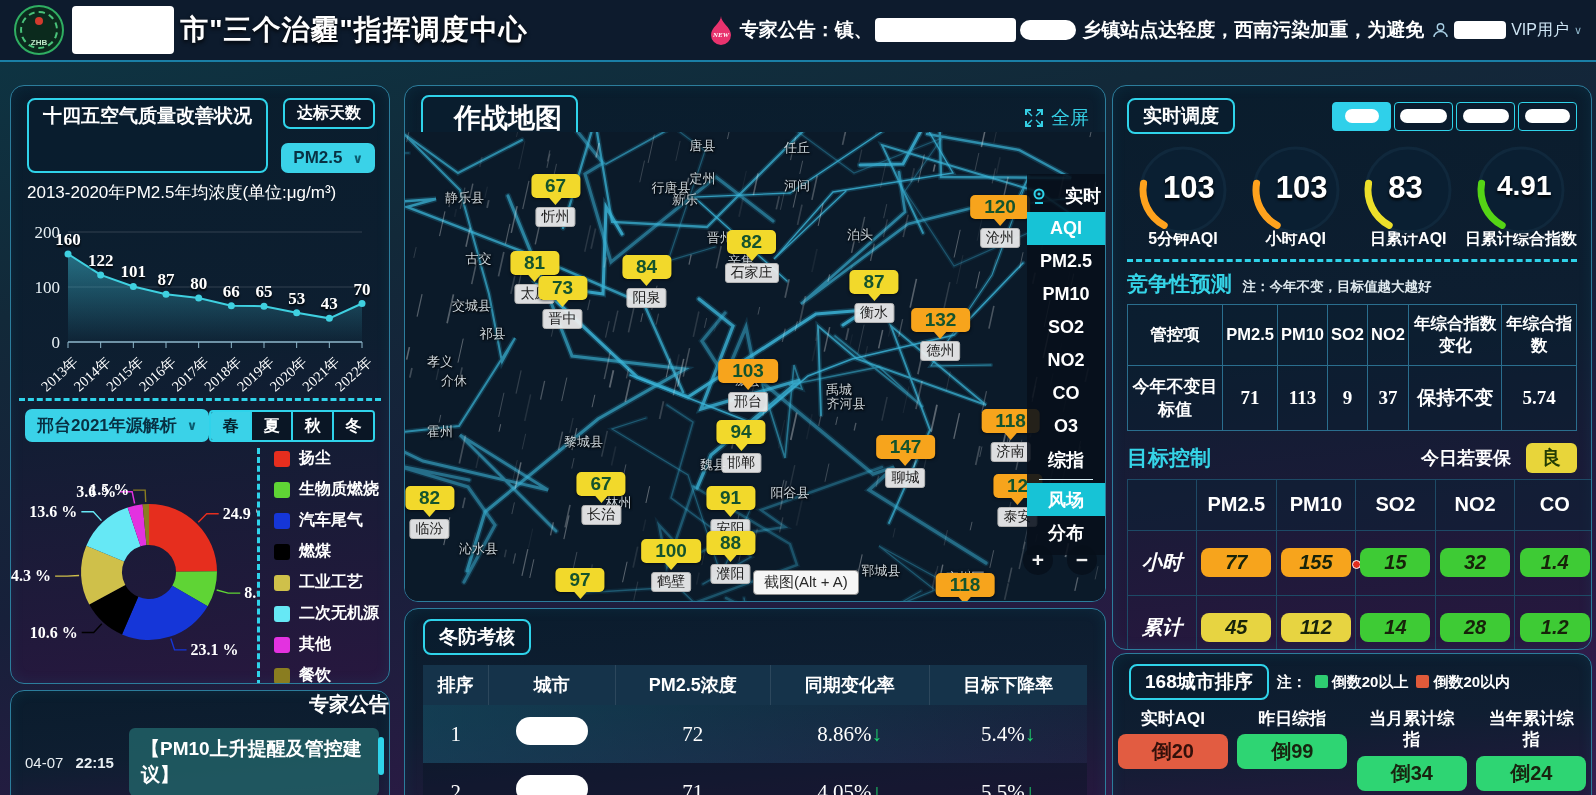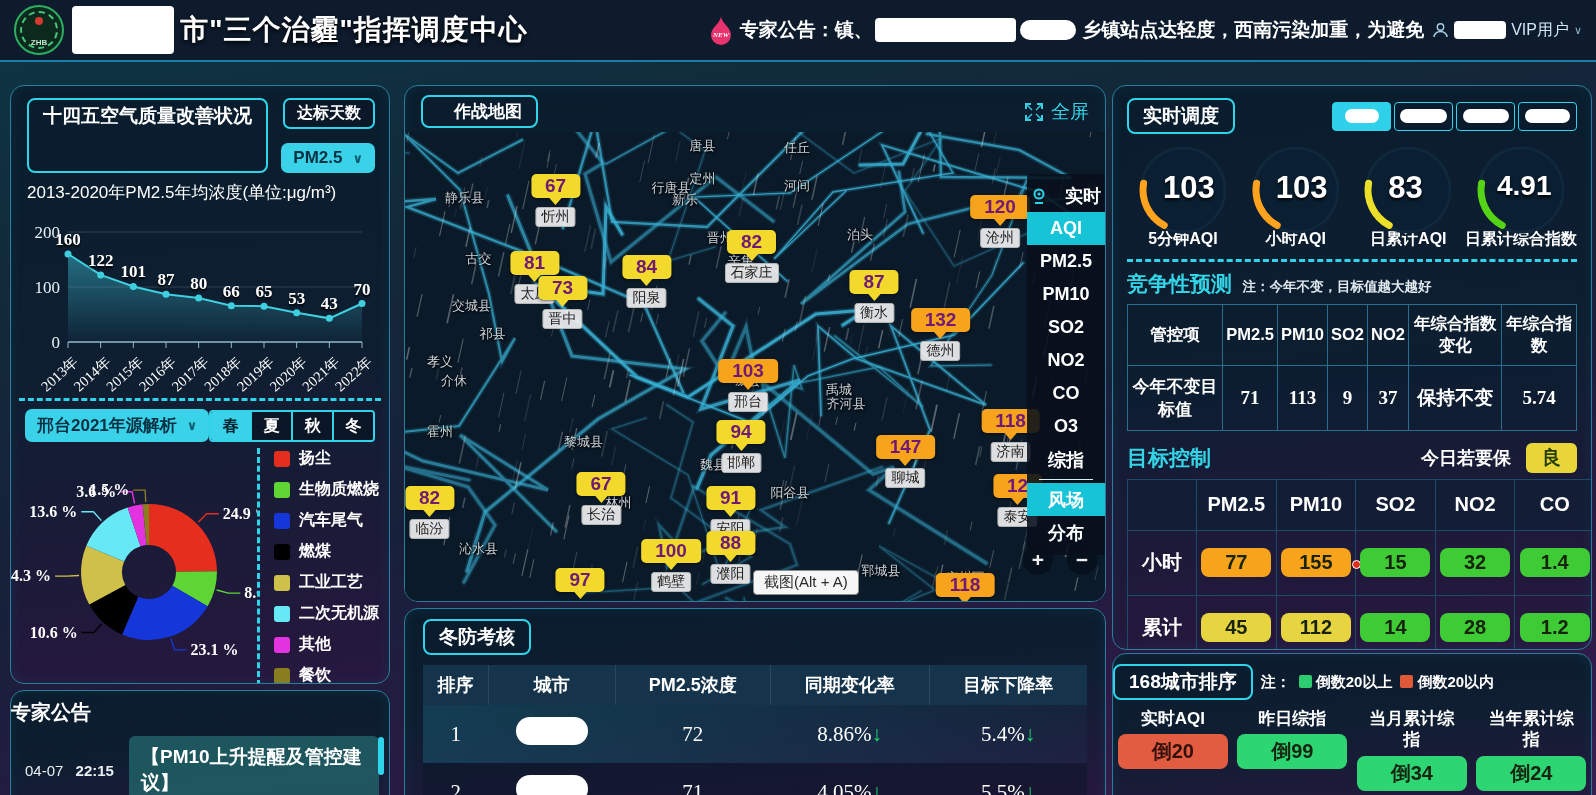--- a/index.html
+++ b/index.html
@@ -36,21 +36,21 @@
   .legend{border-left:3px dashed #2fd3ea;padding-left:14px;display:flex;flex-direction:column;justify-content:space-between;margin:4px 0;}
   .litem{display:flex;align-items:center;gap:9px;color:#fff;font-size:16px;font-weight:bold;white-space:nowrap;}
   .lsw{width:16px;height:16px;border-radius:3px;flex:0 0 auto;}
   
   .maphead{display:flex;align-items:center;justify-content:space-between;padding:9px 16px 4px;}
   .fullscr{display:flex;align-items:center;gap:7px;color:#35cfe4;font-size:19px;}
   .mapbody{position:absolute;left:0;right:0;top:46px;bottom:0;background:#0b1a29;overflow:hidden;}
   .place{position:absolute;color:#cdd6dc;font-size:13px;white-space:nowrap;transform:translate(-50%,-50%);
     text-shadow:0 0 3px #000,1px 1px 2px #000;z-index:3;}
   .mk{position:absolute;transform:translateX(-50%);display:flex;flex-direction:column;align-items:center;z-index:5;}
-  .mk .v{padding:1px 14px;border-radius:5px;font-size:19px;font-weight:bold;color:#701a75;box-shadow:0 1px 3px rgba(0,0,0,.5);}
+  .mk .v{padding:1px 14px;border-radius:5px;font-size:19px;font-weight:bold;color:#14532d;box-shadow:0 1px 3px rgba(0,0,0,.5);}
   .mk.y .v{background:#f2d92b;} .mk.o .v{background:#f7a41c;}
   .mk .tail{width:0;height:0;border:7px solid transparent;border-top-width:8px;border-bottom:none;margin-top:-1px;}
   .mk.y .tail{border-top-color:#f2d92b;} .mk.o .tail{border-top-color:#f7a41c;}
   .mk .c{margin-top:2px;background:rgba(238,238,238,.93);color:#1d1d1d;font-size:14px;padding:0 5px;
     border-radius:3px;border:1px solid #b5b5b5;white-space:nowrap;min-width:16px;min-height:16px;text-align:center;}
   .mapmenu{position:absolute;top:42px;right:0;width:78px;background:rgba(7,15,26,.88);z-index:9;
     padding:5px 0 6px;display:flex;flex-direction:column;}
   .mapmenu .item{height:33px;display:flex;align-items:center;justify-content:center;color:#fff;
     font-weight:bold;font-size:18px;gap:18px;}
   .mapmenu .item.active{background:#17c3d6;}
@@ -81,36 +81,36 @@
   .note{color:#dfe9ee;font-size:13.5px;font-weight:bold;margin-left:6px;}
   .ptable{border-collapse:collapse;width:100%;margin-top:6px;}
   .ptable th,.ptable td{border:1px solid #2a6e8e;background:rgba(10,30,48,.5);color:#fff;text-align:center;
     font-weight:bold;padding:4px 3px;}
   .ptable th{font-size:16.5px;height:52px;}
   .ptable td{font-size:19px;height:56px;font-family:"Liberation Serif",serif;}
   .ptable td:first-child{font-family:"Liberation Sans",sans-serif;font-size:17px;}
   .ttable{width:104%;border-collapse:collapse;margin-top:6px;}
   .ttable th,.ttable td{border:1px solid #1d4a66;text-align:center;}
   .ttable th{color:#fff;font-size:20px;font-weight:bold;height:48px;background:rgba(12,32,52,.55);}
-  .ttable td{height:62px;}
+  .ttable td{height:62px;font-style:italic;}
   .ttable td.lab{color:#fff;font-size:20px;font-weight:bold;width:66px;}
   .pill{display:inline-block;min-width:56px;padding:3px 7px;border-radius:8px;font-size:20px;font-weight:bold;color:#17230a;position:relative;}
   .pill.orange{background:#f7a41c;} .pill.yellow{background:#e7d441;} .pill.green{background:#3ecb35;}
   .pill .rdot{position:absolute;right:-10px;top:50%;width:7px;height:7px;margin-top:-3px;border-radius:50%;
     background:#e02c1f;border:1px solid #fff;}
   .badge{display:inline-block;background:#e8d53a;color:#233c04;font-size:19px;font-weight:bold;
     border-radius:6px;padding:2px 16px;}
   .rcols{display:flex;margin-top:8px;}
   .rcol{width:25%;display:flex;flex-direction:column;align-items:center;color:#fff;}
   .rhead{font-size:17px;font-weight:bold;text-align:center;max-width:96px;line-height:1.25;}
   .rpill{margin-top:5px;min-width:90px;text-align:center;padding:4px 10px;border-radius:8px;font-size:20px;font-weight:bold;color:#18240f;}
   .rpill.red{background:#e25c41;color:#33100a;} .rpill.grn{background:#2ed573;}
   .lgsw{display:inline-block;width:13px;height:13px;border-radius:2px;margin:0 4px -1px 8px;}
   
-  .etitle{text-align:left;color:#fff;font-size:20px;font-weight:bold;margin-top:8px;}
+  .etitle{text-align:right;color:#fff;font-size:20px;font-weight:bold;}
   .eentry{display:flex;align-items:center;margin:10px 10px 0 14px;color:#fff;}
   .edate{font-size:15px;white-space:nowrap;width:104px;color:#e8eef2;}
   .emsg{flex:1;background:rgba(33,96,102,.85);border-radius:6px;padding:8px 12px;font-size:19px;font-weight:bold;}
   .escroll{position:absolute;right:5px;top:46px;width:6px;height:38px;background:#2fd3ea;border-radius:3px;}
   .chart-title{color:#fff;font-size:17px;margin:8px 2px 0;white-space:nowrap;}
   svg text{font-family:"Liberation Serif",serif;}
 </style>
 </head>
 <body>
 
@@ -296,21 +296,21 @@
       <span>04-07</span>
       <span style="margin-left:8px;font-weight:bold;">22:15</span>
     </span>
     <span class="emsg">【PM10上升提醒及管控建议】</span>
   </div>
   <div class="escroll"></div>
 </div>
 
 <div class="panel" style="left:404px;top:85px;width:700px;height:515px;">
   <div class="maphead">
-    <span class="tbox" style="font-size:17px;padding-left:31px;">作战地图</span>
+    <span class="tbox" style="font-size:27px;padding-left:31px;">作战地图</span>
     <span class="fullscr">
       <svg width="20" height="20" viewBox="0 0 20 20">
         <g stroke="#35cfe4" stroke-width="2" fill="none">
           <path d="M2 7 V2 H7 M13 2 H18 V7 M18 13 V18 H13 M7 18 H2 V13"></path>
           <path d="M3 3 L8 8 M17 3 L12 8 M17 17 L12 12 M3 17 L8 12" stroke-width="1.4"></path>
         </g>
       </svg>
       <span>全屏</span>
     </span>
   </div>
@@ -938,21 +938,21 @@
             <td><span class="pill green">14</span></td>
             <td><span class="pill green">28</span></td>
             <td><span class="pill green">1.2</span></td>
           </tr>
         </tbody>
   </table>
  </div>
 </div>
 
 <div class="panel" style="left:1112px;top:653px;width:478px;height:160px;">
-  <div style="padding:10px 0 0;display:flex;align-items:center;">
+  <div style="padding:10px 16px 0;display:flex;align-items:center;">
     <span class="tbox" style="font-size:19px;">168城市排序</span>
     <span style="color:#fff;font-size:15px;font-weight:bold;margin-left:8px;">
       <span>注：</span><span id="rlegend"><span class="lgsw" style="background: rgb(46, 204, 113);"></span><span>倒数20以上</span><span class="lgsw" style="background: rgb(224, 90, 58);"></span><span>倒数20以内</span></span>
     </span>
   </div>
   <div class="rcols" id="rcols">
       <div class="rcol">
         <div class="rhead">实时AQI</div>
         <div class="rpill red">倒20</div>
       </div>

